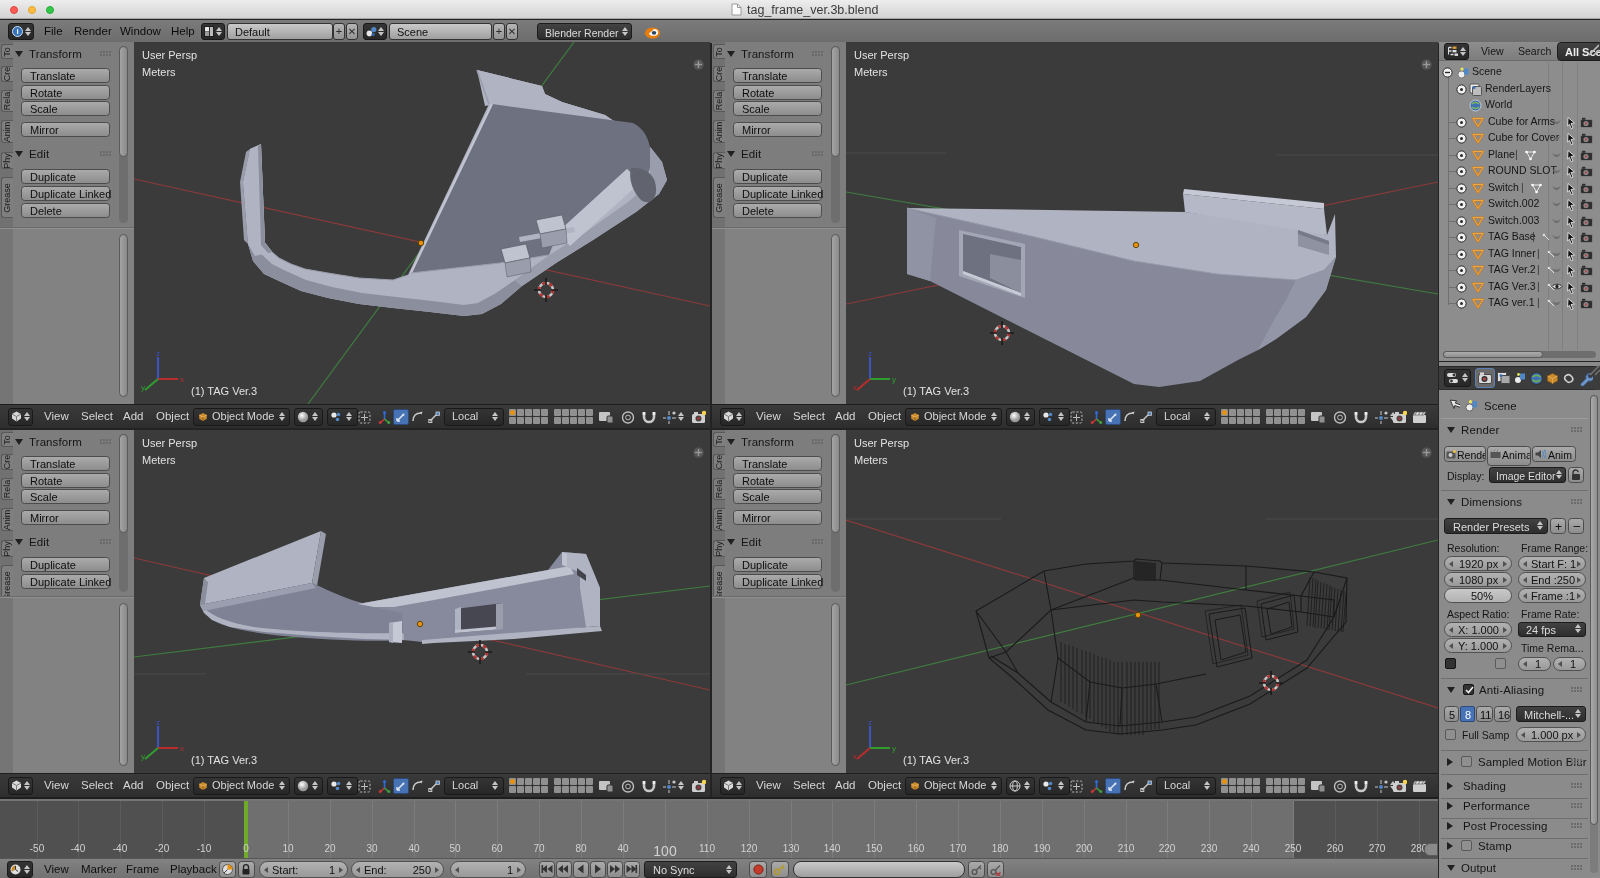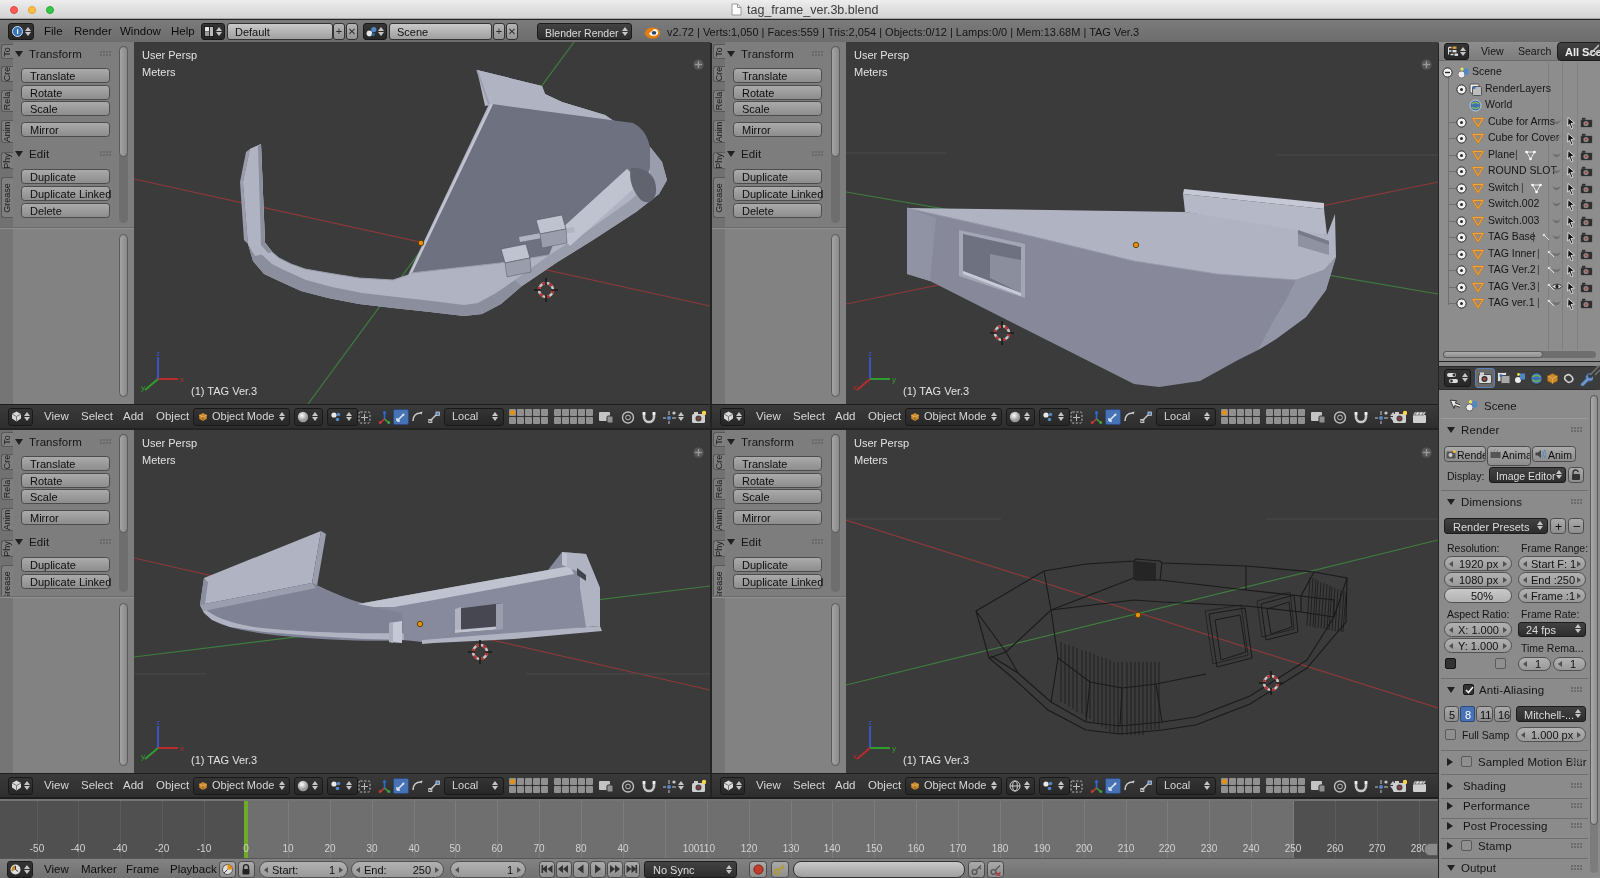--- a/index.html
+++ b/index.html
@@ -92,21 +92,20 @@
 <div class="ddark" style="left:537px;top:3px;width:95px;height:17px;overflow:hidden">
         <span style="position:absolute;left:7px;top:2.5px;font-size:10.5px">Blender Render</span>
       </div>
 <div class="ud" style="left:622px;top:7px"></div>
 <svg class="a" style="left:643px;top:5px" width="17" height="14" viewBox="0 0 17 14">
         <ellipse cx="9.5" cy="8" rx="7.5" ry="5.6" fill="#e87d0d"></ellipse>
         <ellipse cx="10.5" cy="7.4" rx="4.6" ry="3.4" fill="#fff"></ellipse>
         <ellipse cx="11" cy="7.8" rx="2.3" ry="1.9" fill="#2d4564"></ellipse>
         <path d="M1 9 8 3.4l3 1.2-6.5 5z" fill="#e87d0d"></path>
       </svg>
-<div class="tx" style="left:667px;top:6px;font-size:11px;color:#151515">v2.72 | Verts:1,050 | Faces:559 | Tris:2,054 | Objects:0/12 | Lamps:0/0 | Mem:13.68M | TAG Ver.3</div>
 </div>
 <div class="varea" style="left:0;top:42px;width:710px;height:386px">
 <svg class="icon" style="left:134px;top:0px" width="576" height="362" viewBox="0 0 576 362">
     <line x1="0" y1="137" x2="576" y2="264" stroke="#8b3a3a" stroke-width="1.2"></line>
     <line x1="174" y1="362" x2="440" y2="0" stroke="#3f7d3f" stroke-width="1.2"></line>
     <path d="M116,107 L127,102 L131,201 L138,210 145,216 157,222 171,227 194,231 225,236 259,238 274,233 L355,62 L343,28 L408,44 411,52 428,60 L471,73 496,90 517,106 528,120 533,138 L525,152 502,170 459,198 422,221 388,244 L367,262 348,272 330,274 296,270 259,266 225,262 194,256 167,249 145,239 130,232 119,219 114,202 109,140 Z" fill="#b0b3c2"></path>
     <path d="M114,202 L119,219 130,232 145,239 167,249 194,256 225,262 259,266 296,270 330,274 348,272 367,262 388,244
              L381,238 362,251 344,261 330,263 298,259 262,255 228,251 198,245 172,238 152,229 138,222 127,212 121,197 Z" fill="#8b8e9c"></path>
     <path d="M388,244 L422,221 459,198 502,170 525,152 533,138 528,120 517,106 496,90
              L503,102 512,116 516,130 512,144 494,160 452,190 414,214 381,238 Z" fill="#999dac"></path>
@@ -1683,21 +1682,21 @@
       <div class="tx" style="left:232px;top:44px;width:28px;text-align:center;font-size:10px;color:#d2d2d2">0</div>
       <div class="tx" style="left:274px;top:44px;width:28px;text-align:center;font-size:10px;color:#d2d2d2">10</div>
       <div class="tx" style="left:316px;top:44px;width:28px;text-align:center;font-size:10px;color:#d2d2d2">20</div>
       <div class="tx" style="left:358px;top:44px;width:28px;text-align:center;font-size:10px;color:#d2d2d2">30</div>
       <div class="tx" style="left:400px;top:44px;width:28px;text-align:center;font-size:10px;color:#d2d2d2">40</div>
       <div class="tx" style="left:441px;top:44px;width:28px;text-align:center;font-size:10px;color:#d2d2d2">50</div>
       <div class="tx" style="left:483px;top:44px;width:28px;text-align:center;font-size:10px;color:#d2d2d2">60</div>
       <div class="tx" style="left:525px;top:44px;width:28px;text-align:center;font-size:10px;color:#d2d2d2">70</div>
       <div class="tx" style="left:567px;top:44px;width:28px;text-align:center;font-size:10px;color:#d2d2d2">80</div>
       <div class="tx" style="left:609px;top:44px;width:28px;text-align:center;font-size:10px;color:#d2d2d2">40</div>
-      <div class="tx" style="left:677px;top:44px;width:28px;text-align:center;font-size:10px;color:#d2d2d2">100</div>
+      <div class="tx" style="left:651px;top:44px;width:28px;text-align:center;font-size:14px;color:#d2d2d2">100</div>
       <div class="tx" style="left:693px;top:44px;width:28px;text-align:center;font-size:10px;color:#d2d2d2">110</div>
       <div class="tx" style="left:735px;top:44px;width:28px;text-align:center;font-size:10px;color:#d2d2d2">120</div>
       <div class="tx" style="left:777px;top:44px;width:28px;text-align:center;font-size:10px;color:#d2d2d2">130</div>
       <div class="tx" style="left:818px;top:44px;width:28px;text-align:center;font-size:10px;color:#d2d2d2">140</div>
       <div class="tx" style="left:860px;top:44px;width:28px;text-align:center;font-size:10px;color:#d2d2d2">150</div>
       <div class="tx" style="left:902px;top:44px;width:28px;text-align:center;font-size:10px;color:#d2d2d2">160</div>
       <div class="tx" style="left:944px;top:44px;width:28px;text-align:center;font-size:10px;color:#d2d2d2">170</div>
       <div class="tx" style="left:986px;top:44px;width:28px;text-align:center;font-size:10px;color:#d2d2d2">180</div>
       <div class="tx" style="left:1028px;top:44px;width:28px;text-align:center;font-size:10px;color:#d2d2d2">190</div>
       <div class="tx" style="left:1070px;top:44px;width:28px;text-align:center;font-size:10px;color:#d2d2d2">200</div>

